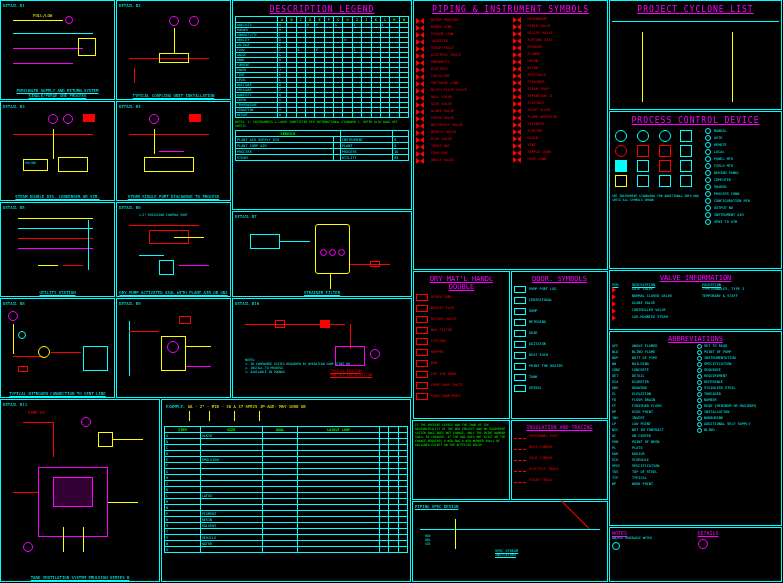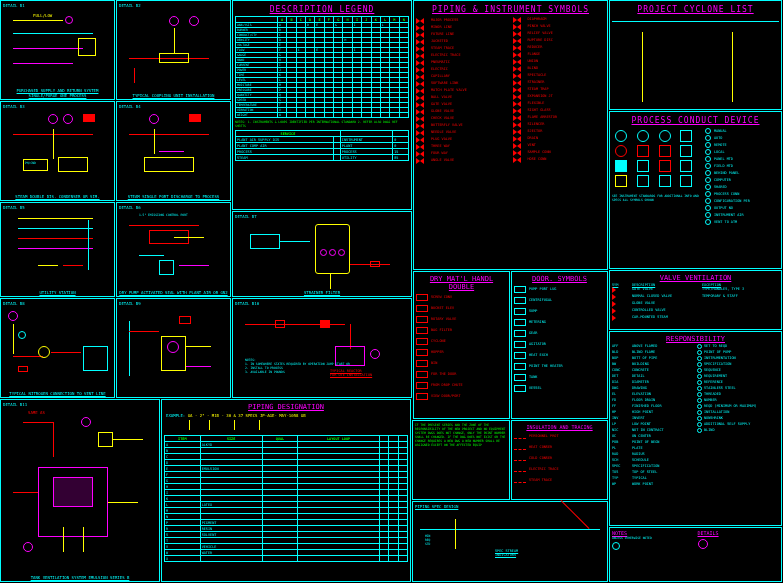--- a/index.html
+++ b/index.html
@@ -627,21 +627,21 @@
 </div>
 
 <div class="panel" style="left:609px;top:0;width:173px;height:110px;padding:2px">
   <div class="title">PROJECT CYCLONE LIST</div>
   <div class="line" style="position:relative;top:5px;width:100%;height:1px"></div>
   <div class="line-y" style="position:relative;top:15px;width:1px;height:70px;left:30px"></div>
   <div class="line-y" style="position:relative;top:-55px;width:1px;height:70px;left:120px"></div>
 </div>
 
 <div class="panel" style="left:609px;top:111px;width:173px;height:158px;padding:2px">
-  <div class="title">PROCESS CONDUCT DEVICE</div>
+  <div class="title">PROCESS CONTROL DEVICE</div>
   <div style="display:flex">
     <div style="width:90px">
       <div style="display:grid;grid-template-columns:repeat(4,1fr);gap:3px;padding:3px">
         <div class="circle-c" style="position:relative;width:12px;height:12px"></div>
         <div class="circle-c" style="position:relative;width:12px;height:12px"></div>
         <div class="circle-c" style="position:relative;width:12px;height:12px"></div>
         <div class="box" style="position:relative;width:12px;height:12px"></div>
         <div class="circle" style="position:relative;width:12px;height:12px;border-color:#f00"></div>
         <div class="box-r" style="position:relative;width:12px;height:12px"></div>
         <div class="box-r" style="position:relative;width:12px;height:12px"></div>
@@ -921,21 +921,21 @@
         <div class="txt-c">TANK</div>
       </div>
       <div class="sym-row" style="height: 10px;">
         <div class="sym" style="border:1px solid #0ff;height:7px"></div>
         <div class="txt-c">VESSEL</div>
       </div>
     </div>
 </div>
 
 <div class="panel" style="left:609px;top:270px;width:173px;height:60px;padding:2px">
-  <div class="section-title">VALVE VENTILATION</div>
+  <div class="section-title">VALVE INFORMATION</div>
   <div style="display:flex;font-size:3.5px;color:#0ff;text-decoration:underline">
       <div style="width:20px">SYM</div>
       <div style="width:70px">DESCRIPTION</div>
       <div>EXCEPTION</div>
     </div>
   <div id="valve-list">
       <div style="display: flex; font-size: 3.5px; color: rgb(0, 255, 255); height: 7px;">
         <div style="width:20px"><span class="valve"></span></div>
         <div style="width:70px">GATE VALVE</div>
         <div>TYPE/HANDLES, TYPE 3</div>
@@ -957,21 +957,21 @@
       </div>
       <div style="display: flex; font-size: 3.5px; color: rgb(0, 255, 255); height: 7px;">
         <div style="width:20px"><span class="valve"></span></div>
         <div style="width:70px">CAR-MOUNTED STEAM</div>
         <div></div>
       </div>
     </div>
 </div>
 
 <div class="panel" style="left:609px;top:331px;width:173px;height:195px;padding:2px">
-  <div class="section-title">RESPONSIBILITY</div>
+  <div class="section-title">ABBREVIATIONS</div>
   <div style="display:flex;gap:3px">
     <div id="abbrev1" style="flex:1">
         <div style="display: flex; font-size: 3.5px; height: 6px;">
           <div style="width:20px;color:#0ff">AFF</div>
           <div style="color:#0ff">ABOVE FLAMED</div>
         </div>
         <div style="display: flex; font-size: 3.5px; height: 6px;">
           <div style="width:20px;color:#0ff">BLD</div>
           <div style="color:#0ff">BLIND FLAME</div>
         </div>
@@ -1184,21 +1184,20 @@
     <div class="line-y" style="top:95px;left:105px;width:30px;height:1px"></div>
     <div class="line-y" style="top:120px;left:60px;width:1px;height:25px"></div>
     <div class="line-y" style="top:120px;left:80px;width:1px;height:25px"></div>
     <div class="circle" style="top:135px;left:20px;width:10px;height:10px"></div>
   </div>
   <div class="caption">TANK VENTILATION SYSTEM
 EMULSION SERIES B</div>
 </div>
 
 <div class="panel" style="left:161px;top:399px;width:250px;height:183px;padding:2px">
-  <div class="section-title">PIPING DESIGNATION</div>
   <div style="color:#0ff;font-size:4px;margin:2px">
     <span>EXAMPLE</span>:
     <span class="yel">GA - 2" - M1B - 30 &amp; 37    SPECS JP-AGE- MAY-1058  GB</span>
   </div>
   <div style="position:relative;height:15px">
     <div class="line-y" style="top:0;left:25px;width:1px;height:10px"></div>
     <div class="line-y" style="top:0;left:45px;width:1px;height:10px"></div>
     <div class="line-y" style="top:0;left:70px;width:1px;height:10px"></div>
     <div class="line-y" style="top:0;left:95px;width:1px;height:10px"></div>
   </div>

